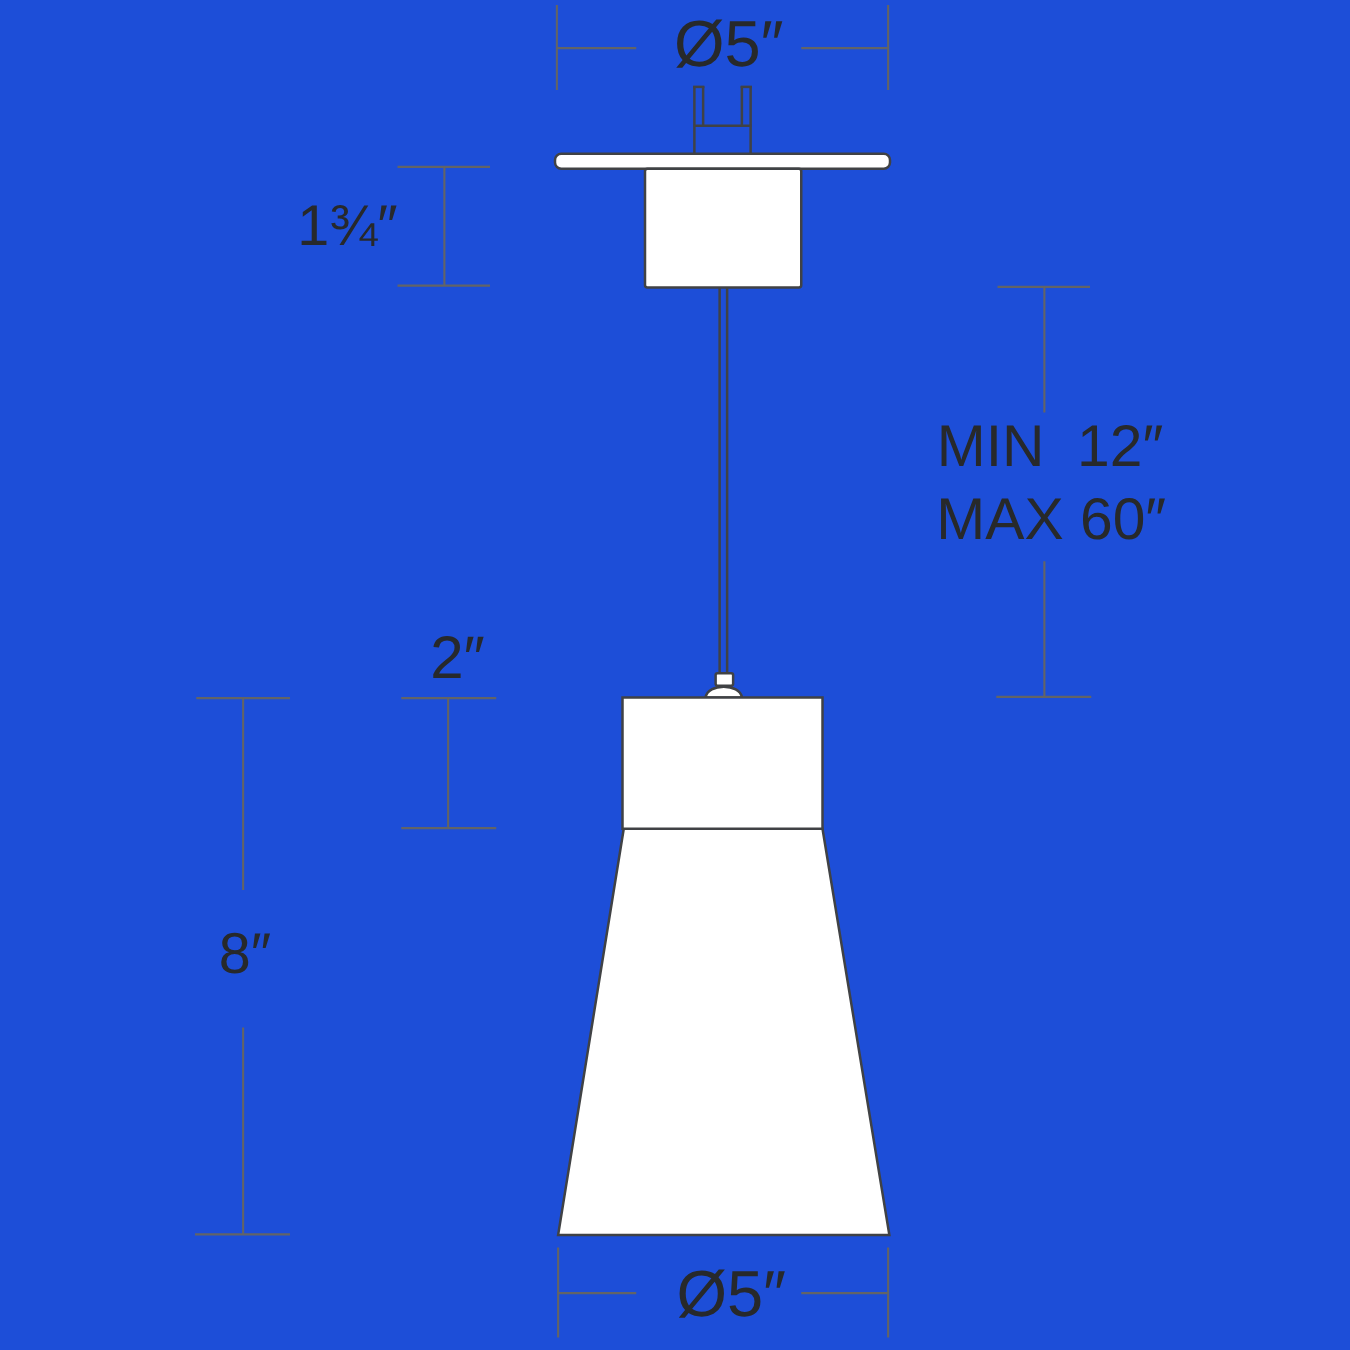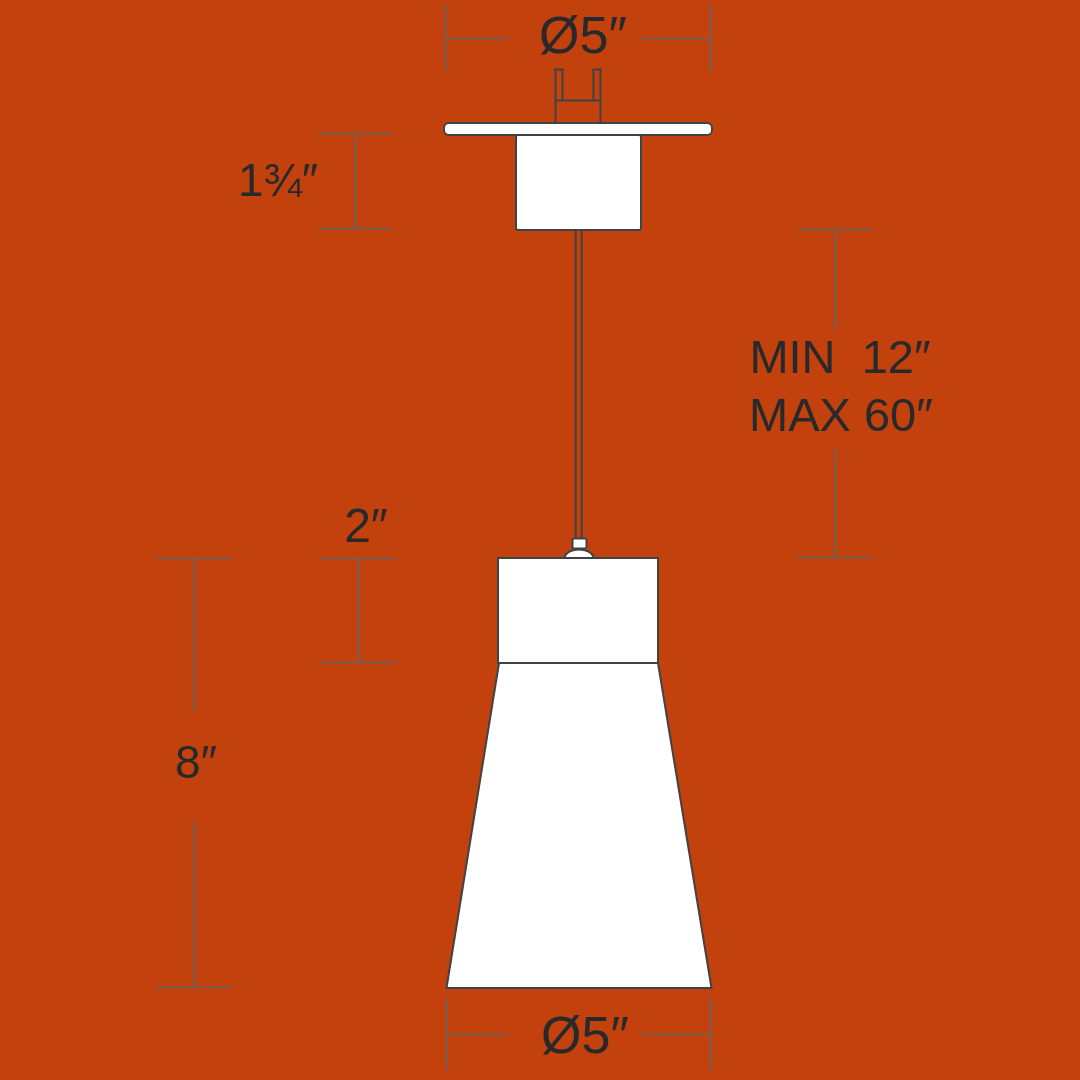--- a/index.html
+++ b/index.html
@@ -4,21 +4,21 @@
 <style>
   html, body {
     margin: 0;
     padding: 0;
     background: #ffffff;
   }
   .canvas {
     position: relative;
     width: 1080px;
     height: 1080px;
-    background: #c2410c;
+    background: #1d4ed8;
     overflow: hidden;
   }
   svg { display: block; }
   .outline {
     fill: #ffffff;
     stroke: #404245;
     stroke-width: 2;
     stroke-linecap: butt;
     stroke-linejoin: miter;
   }

